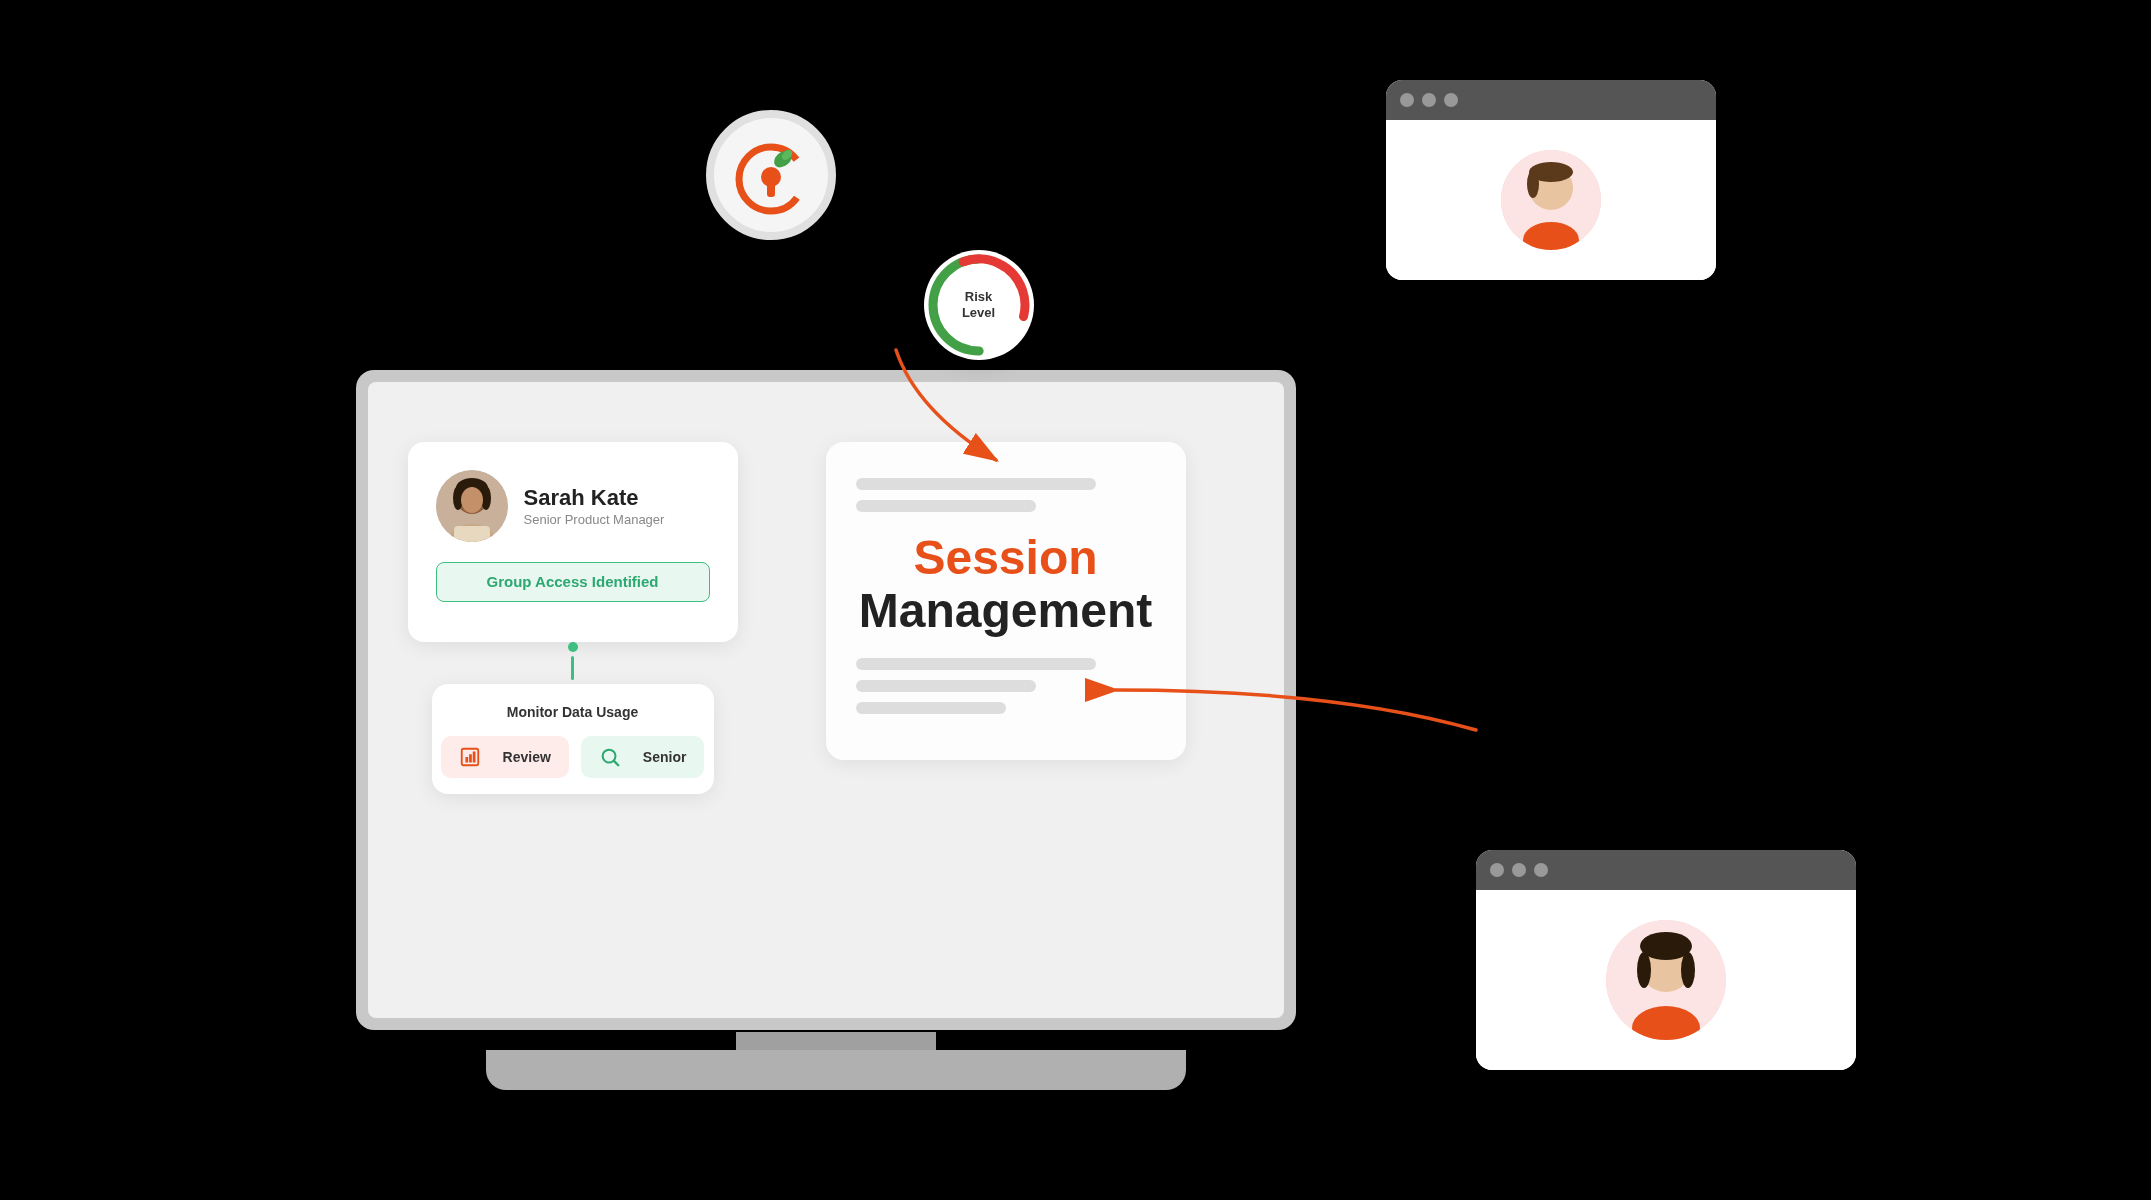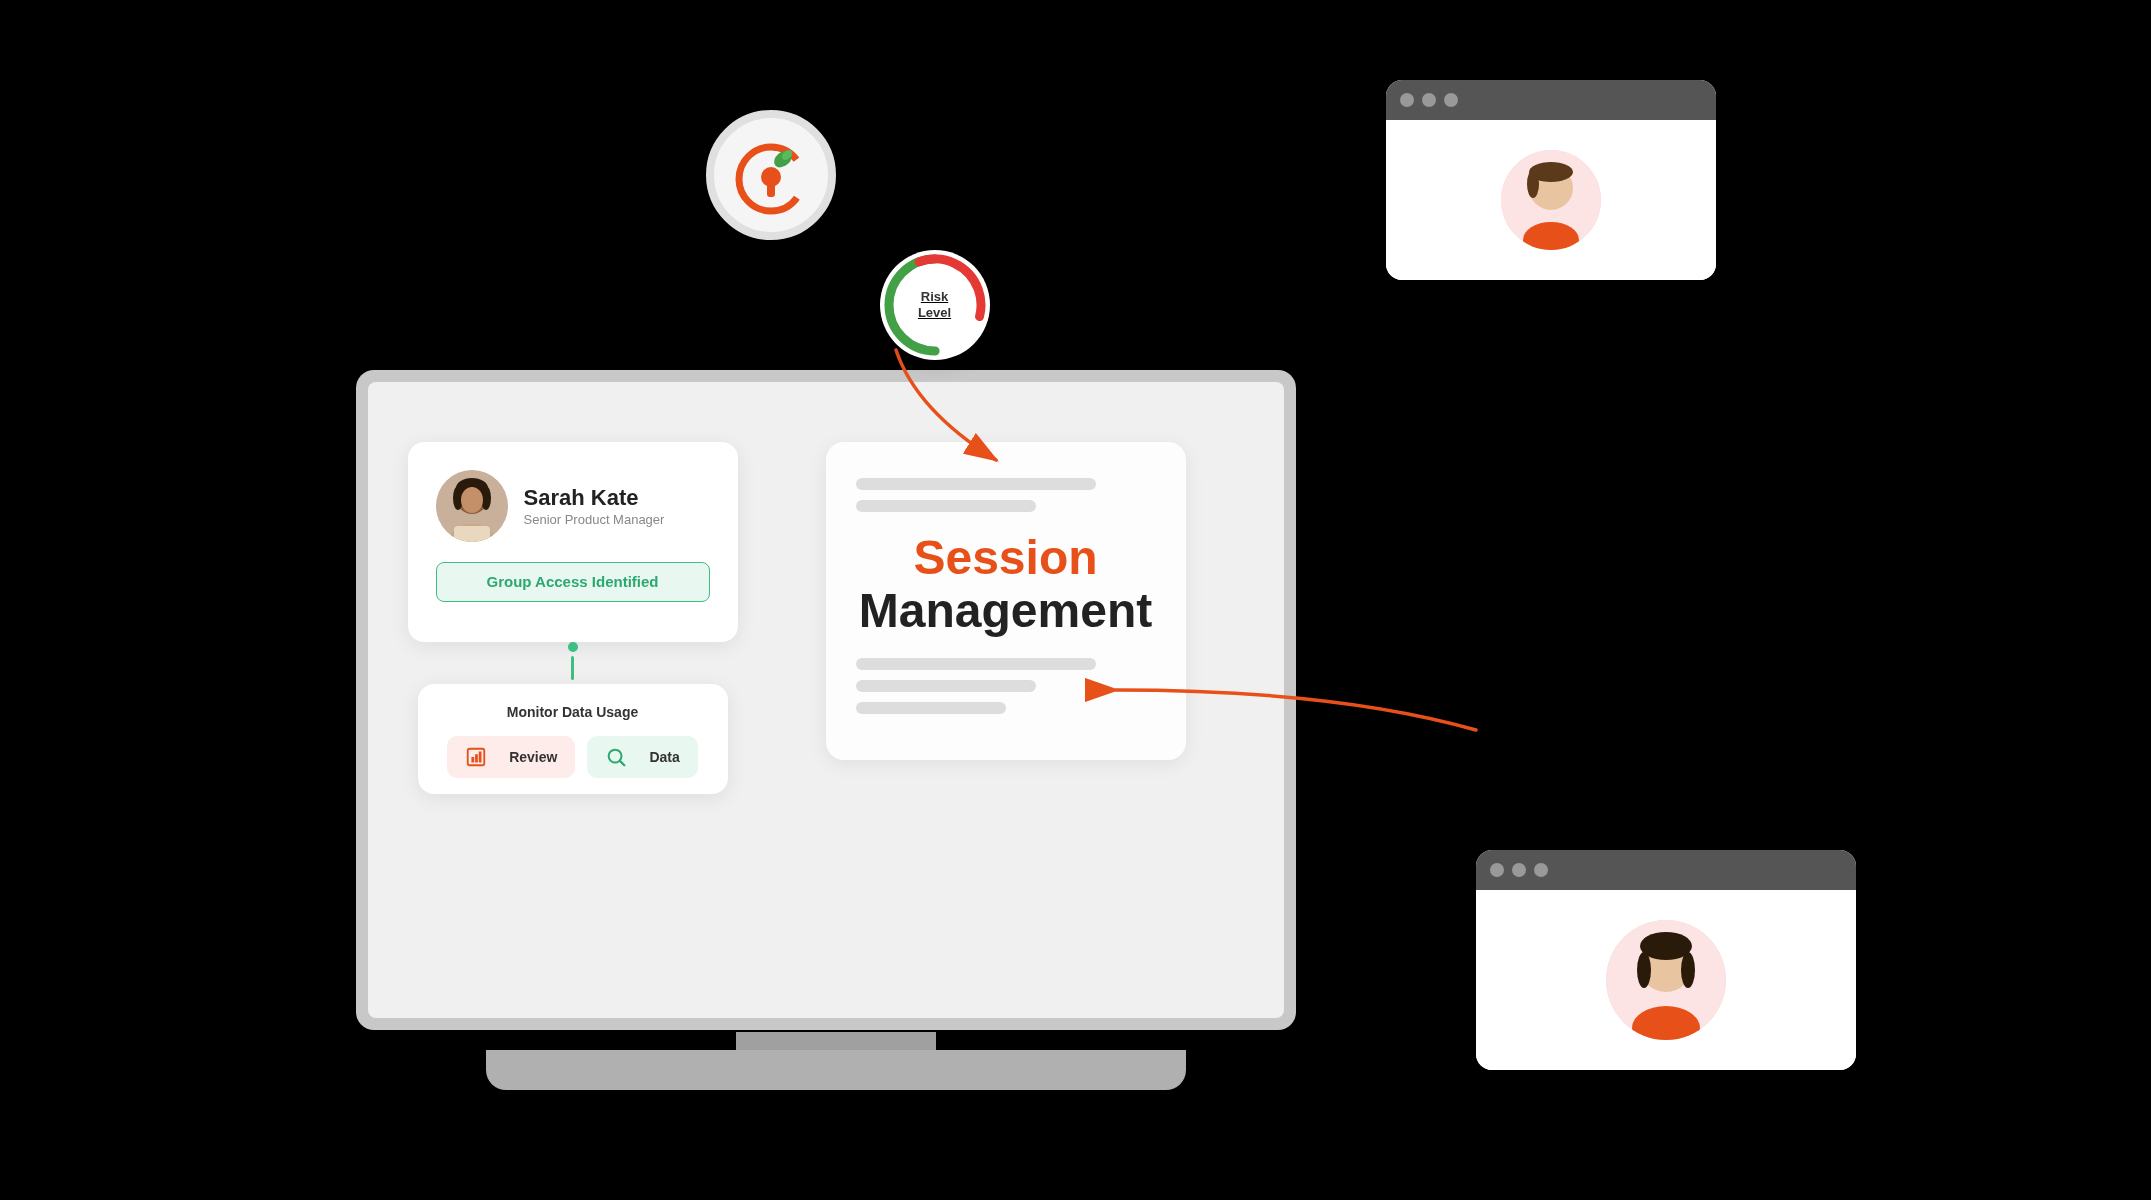--- a/index.html
+++ b/index.html
@@ -414,38 +414,38 @@
             </div>
 
             <div class="group-access-badge">
               <span class="group-access-text">Group Access Identified</span>
             </div>
           </div>
 
           <div class="connector-dot"></div>
           <div class="connector-line"></div>
 
-          <div class="monitor-card" style="width:310px;">
+          <div class="monitor-card" style="width:282px;">
             <div class="monitor-title">Monitor Data Usage</div>
             <div class="monitor-buttons">
               <button class="monitor-btn btn-review">
                 <svg class="btn-icon" viewBox="0 0 24 24">
                   <rect x="3" y="3" width="18" height="18" rx="2" fill="none" stroke="#e8501a" stroke-width="2"></rect>
                   <rect x="7" y="12" width="3" height="6" fill="#e8501a"></rect>
                   <rect x="11" y="9" width="3" height="9" fill="#e8501a"></rect>
                   <rect x="15" y="6" width="3" height="12" fill="#e8501a"></rect>
                 </svg>
                 <span>Review</span>
               </button>
               <button class="monitor-btn btn-audit">
                 <svg class="btn-icon" viewBox="0 0 24 24">
                   <circle cx="11" cy="11" r="7" fill="none" stroke="#2ca870" stroke-width="2.2"></circle>
                   <line x1="16.5" y1="16.5" x2="21" y2="21" stroke="#2ca870" stroke-width="2.5" stroke-linecap="round"></line>
                 </svg>
-                <span>Data</span>
+                <span>Senior</span>
               </button>
             </div>
           </div>
         </div>
 
         <div style="position:relative; flex:1; display:flex; align-items:center; justify-content:center; margin-top:20px;">
           <div class="session-panel" style="position:relative; left:0; top:0; width:360px;">
 
             <div class="session-lines">
               <div class="session-line long"></div>
@@ -512,21 +512,21 @@
           <circle cx="60" cy="46" r="26" fill="#e8c4a0"></circle>
 
           <ellipse cx="60" cy="26" rx="26" ry="14" fill="#2a1a0a"></ellipse>
           <ellipse cx="38" cy="50" rx="7" ry="18" fill="#2a1a0a"></ellipse>
           <ellipse cx="82" cy="50" rx="7" ry="18" fill="#2a1a0a"></ellipse>
         </svg>
       </div>
     </div>
   </div>
 
-  <div class="risk-badge" style="position:absolute; top:200px; left:604px; width:110px; height:110px;text-decoration:underline;">
+  <div class="risk-badge" style="position:absolute; top:200px; left:648px; width:110px; height:110px;">
 
     <svg width="110" height="110" viewBox="0 0 110 110" style="position:absolute;">
 
       <circle cx="55" cy="55" r="46" fill="none" stroke="#43a047" stroke-width="9" stroke-dasharray="144 289" stroke-dashoffset="-72" stroke-linecap="round"></circle>
 
       <circle cx="55" cy="55" r="46" fill="none" stroke="#e53935" stroke-width="9" stroke-dasharray="100 289" stroke-dashoffset="-72" stroke-linecap="round" transform="rotate(160 55 55)"></circle>
     </svg>
     <div style="position:relative; text-align:center; z-index:2;">
       <div class="risk-text">Risk</div>
       <div class="risk-text">Level</div>

